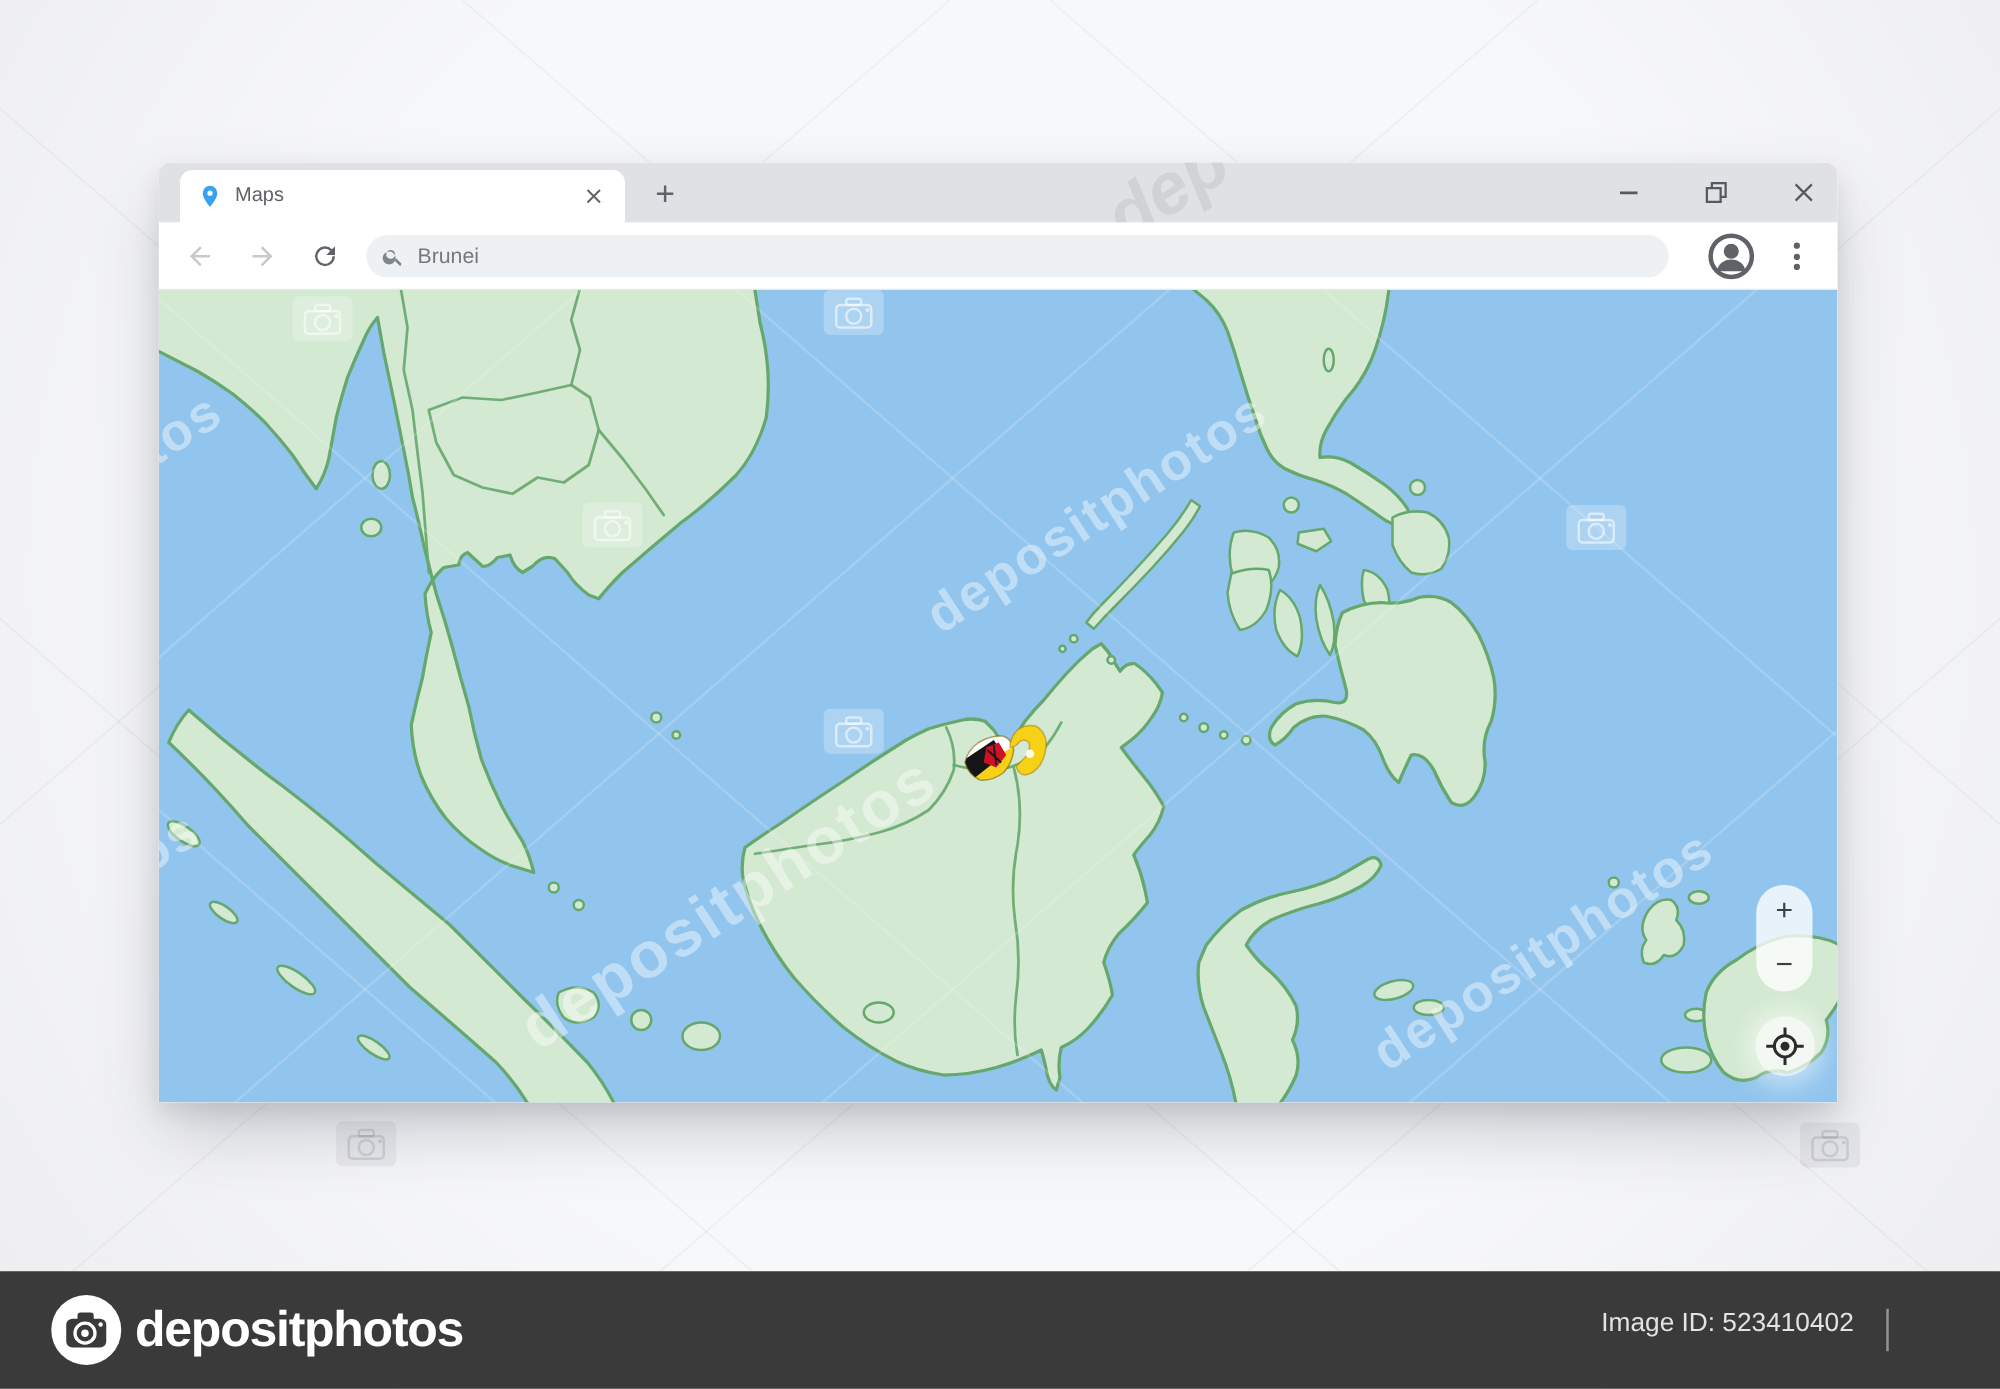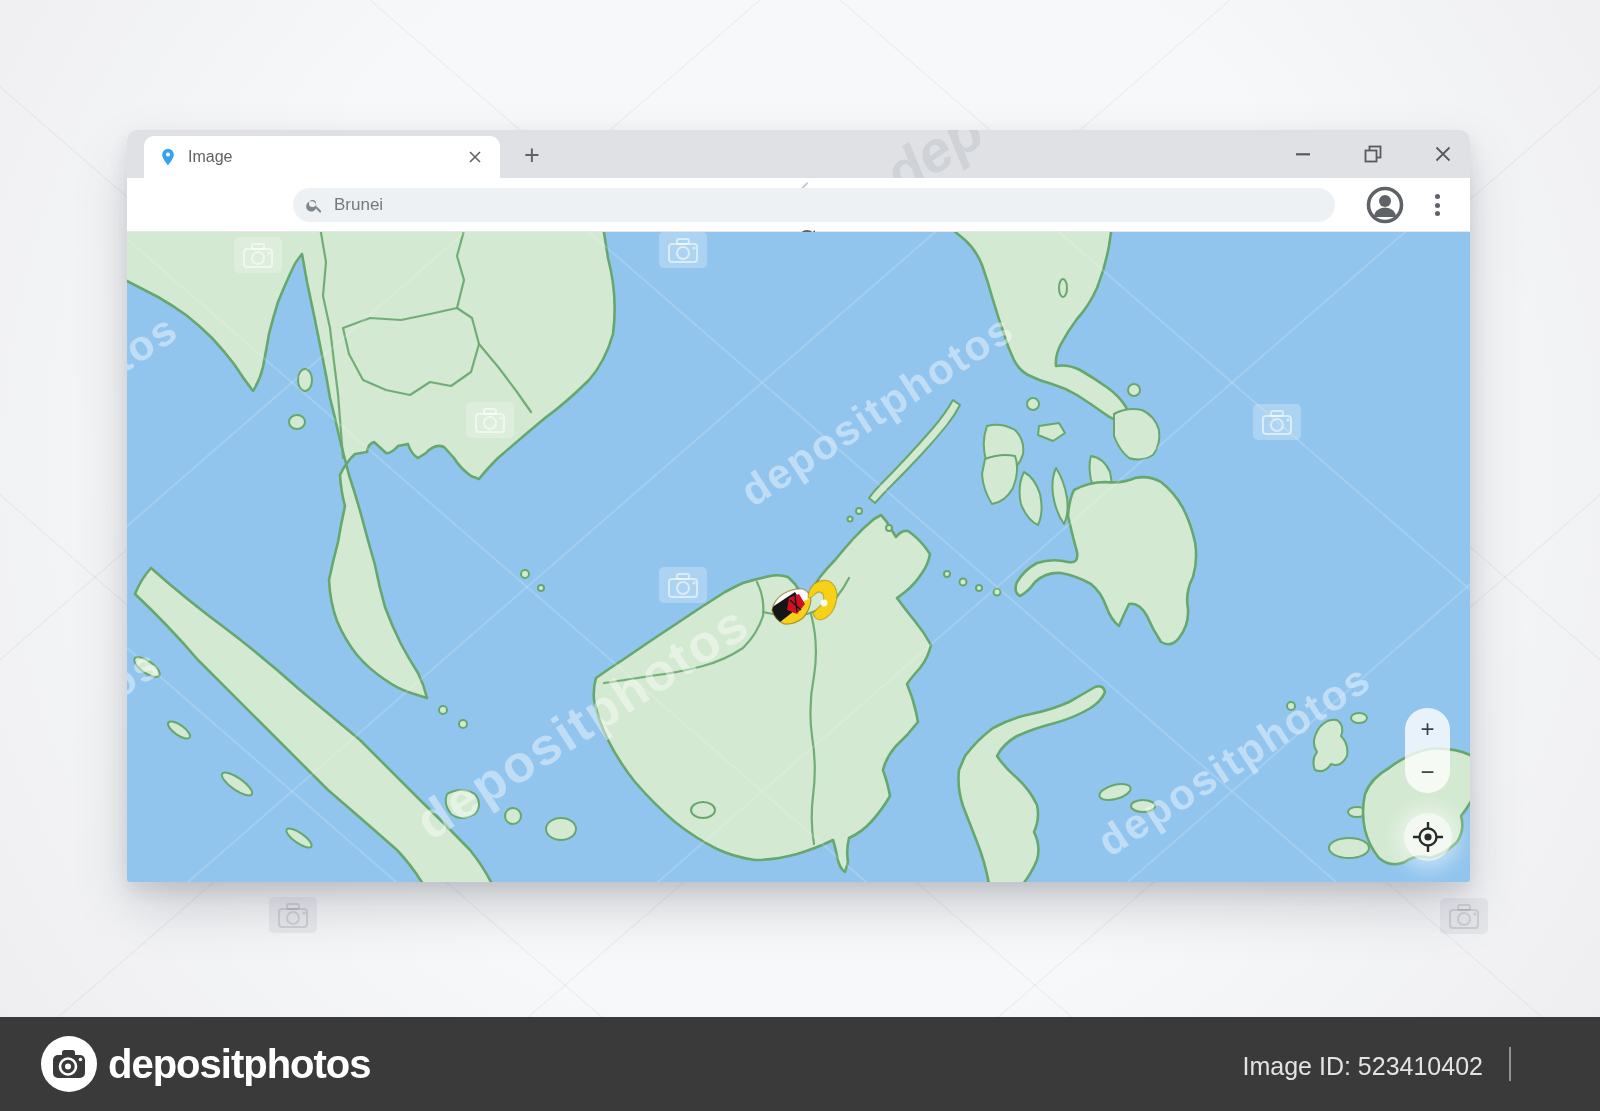--- a/index.html
+++ b/index.html
@@ -19,21 +19,21 @@
   .tab-label { color:#5f6368; font-size:16px; margin-left:10px; flex:1; }
   .tab-close { width:22px; height:22px; display:flex; align-items:center; justify-content:center; border-radius:50%; }
   .newtab { position:absolute; left:388px; top:8px; width:34px; height:34px; display:flex;
     align-items:center; justify-content:center; color:#5f6368; font-size:27px; font-weight:300; border-radius:50%; }
   .wctrls { position:absolute; right:14px; top:0; height:48px; display:flex; align-items:center; gap:44px; }
   .wctrl { width:26px; height:26px; display:flex; align-items:center; justify-content:center; }
   .tab-swirl { position:absolute; left:755px; top:-12px; color:#9aa0a6; opacity:.22; font-size:58px;
     font-weight:bold; font-style:italic; transform:rotate(-33deg); pointer-events:none; }
 
   .toolbar { position:relative; height:54px; background:var(--toolbar,#fff);
-    border-bottom:1px solid #e6e8ea; display:flex; align-items:center;flex-direction:column; }
+    border-bottom:1px solid #e6e8ea; display:flex; align-items:center; }
   .navbtn { width:34px; height:34px; display:flex; align-items:center; justify-content:center; border-radius:50%; }
   .navbtn.back { margin-left:16px; } .navbtn.fwd { margin-left:16px; } .navbtn.reload { margin-left:16px; }
   .searchbar { position:absolute; left:166px; top:10px; width:1042px; height:34px;
     background:var(--search-bg,#eef1f4); border-radius:17px; display:flex; align-items:center; padding:0 12px; }
   .searchbar input { border:none; outline:none; background:transparent; color:#75797e; font-size:17px;
     margin-left:10px; width:900px; font-family:"Liberation Sans", sans-serif; }
   .avatar { position:absolute; left:1239px; top:8px; width:38px; height:38px; }
   .menu-dots { position:absolute; left:1298px; top:14px; width:24px; height:26px;
     display:flex; flex-direction:column; align-items:center; justify-content:space-between; padding:2px 0; }
   .menu-dots i { width:5px; height:5px; border-radius:50%; background:#5f6368; }
@@ -59,21 +59,21 @@
     color:#3c4043; font-size:24px; }
   .locate { position:absolute; left:1277px; top:581px; width:48px; height:48px; border-radius:50%;
     background:rgba(255,255,255,.72); box-shadow:0 0 18px 8px rgba(255,255,255,.45);
     display:flex; align-items:center; justify-content:center; }
 
   
   .footer { position:absolute; left:0; top:1017px; width:1600px; height:94px;
     background:var(--footer-bg,#3a3a3a); display:flex; align-items:center; }
   .brand { display:flex; align-items:center; margin-left:38px; }
   .brand-text { color:#fff; font-size:40px; font-weight:bold; letter-spacing:-1px; margin-left:8px; }
-  .footer-right { position:absolute; right:63px; display:flex; align-items:flex-end; color:#e3e3e3; font-size:25px; }
+  .footer-right { position:absolute; right:63px; display:flex; align-items:flex-start; color:#e3e3e3; font-size:21px; }
   .footer-sep { width:2px; height:34px; background:rgba(255,255,255,.45); margin:0 26px; }
 </style>
 </head>
 <body>
 
 <svg class="bg-marks">
   <g>
     <line class="bg-line" x1="-100" y1="0" x2="1180" y2="1111"></line>
     <line class="bg-line" x1="370" y1="0" x2="1650" y2="1111"></line>
     <line class="bg-line" x1="840" y1="0" x2="2120" y2="1111"></line>
@@ -98,21 +98,21 @@
   </defs>
 </svg>
 
 <div class="window">
 
   <div class="tabbar">
     <div class="tab">
       <svg width="20" height="22" viewBox="0 0 24 24">
         <path fill="var(--pin-blue,#35a3f1)" fill-rule="evenodd" d="M12 2a7 7 0 0 0-7 7c0 5.25 7 13 7 13s7-7.75 7-13a7 7 0 0 0-7-7zm0 9.5A2.5 2.5 0 1 1 14.5 9 2.5 2.5 0 0 1 12 11.5z"></path>
       </svg>
-      <span class="tab-label">Image</span>
+      <span class="tab-label">Maps</span>
       <span class="tab-close">
         <svg width="12" height="12" viewBox="0 0 12 12">
             <path d="M1 1 L11 11 M11 1 L1 11" stroke="#5f6368" stroke-width="1.6"></path>
           </svg>
       </span>
     </div>
     <div class="newtab">+</div>
     <div class="tab-swirl">dep</div>
     <div class="wctrls">
       <span class="wctrl">

